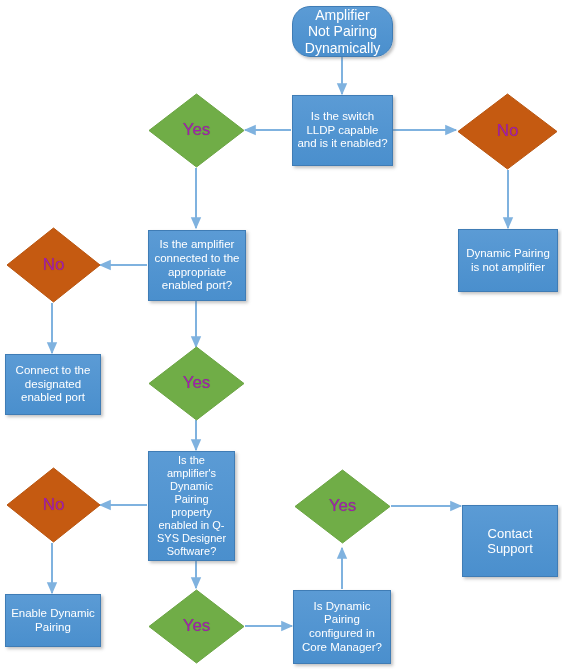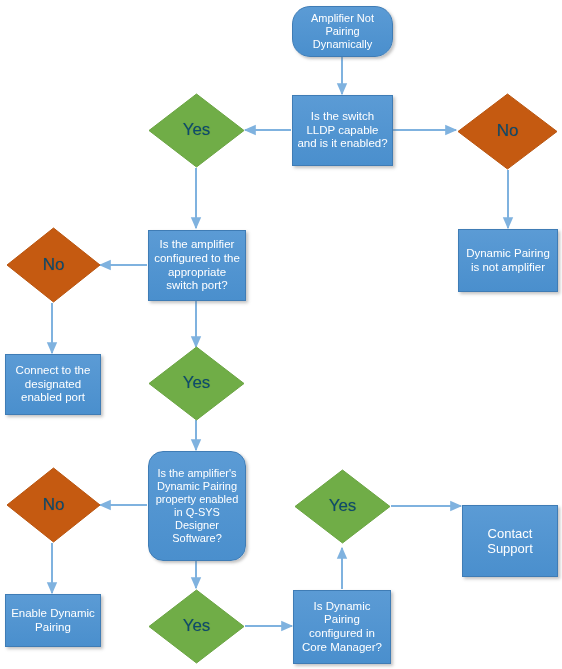--- a/index.html
+++ b/index.html
@@ -37,39 +37,39 @@
     border: 1px solid #3f7cb5;
     box-shadow: 2px 2px 3px rgba(120,120,120,0.45);
     font-size: 11.5px;
     padding: 12px 4px;
   }
   .start {
     background: linear-gradient(180deg, #5b9bd5 0%, #4a8fcd 100%);
     border: 1px solid #3f7cb5;
     border-radius: 18px;
     box-shadow: 2px 2px 3px rgba(120,120,120,0.45);
-    font-size: 11px;
+    font-size: 14px;
     padding: 2px 16px;
   }
   .diamond {
     background: transparent;
     border: none;
     box-shadow: none;
   }
   .diamond .dshape {
     position: absolute;
     left: 0; top: 0;
     width: 100%;
     height: 100%;
   }
   .diamond .dlabel {
     position: relative;
     z-index: 2;
     font-size: 17px;
-    color: #0c4a6e;
+    color: #a21caf;
     text-shadow: 0 0 1px rgba(0,0,0,0.25);
   }
   .line-wrap { white-space: pre-line; }
 </style>
 </head>
 <body>
 
 <svg id="canvas" viewBox="0 0 562 669" xmlns="http://www.w3.org/2000/svg">
   <defs>
     <marker id="arrow" markerWidth="7" markerHeight="7" refX="5.4" refY="3" orient="auto" markerUnits="strokeWidth">
@@ -131,42 +131,42 @@
     <polygon points="50.5,1 100,38.5 50.5,76 1,38.5" fill="#c55a11" stroke="#b8540f" stroke-width="1"></polygon>
   </svg>
   <span class="dlabel">No</span>
 </div>
 
 <div class="node rect" style="left:458px; top:229px; width:100px; height:63px;">
   <span class="line-wrap">Dynamic Pairing is not amplifier</span>
 </div>
 
 <div class="node rect" style="left:148px; top:230px; width:98px; height:71px;">
-  <span class="line-wrap">Is the amplifier configured to the appropriate switch port?</span>
+  <span class="line-wrap">Is the amplifier connected to the appropriate enabled port?</span>
 </div>
 
 <div class="node diamond" style="left:6px; top:227px; width:95px; height:76px;">
   <svg class="dshape" viewBox="0 0 95 76" preserveAspectRatio="none">
     <polygon points="47.5,1 94,38 47.5,75 1,38" fill="#c55a11" stroke="#b8540f" stroke-width="1"></polygon>
   </svg>
   <span class="dlabel">No</span>
 </div>
 
 <div class="node rect" style="left:5px; top:354px; width:96px; height:61px;">
   <span class="line-wrap">Connect to the designated enabled port</span>
 </div>
 
 <div class="node diamond" style="left:148px; top:346px; width:97px; height:75px;">
   <svg class="dshape" viewBox="0 0 97 75" preserveAspectRatio="none">
     <polygon points="48.5,1 96,37.5 48.5,74 1,37.5" fill="#70ad47" stroke="#6aa442" stroke-width="1"></polygon>
   </svg>
   <span class="dlabel">Yes</span>
 </div>
 
-<div class="node rect" style="left:148px; top:451px; width:98px; height:110px; font-size:11px;border-radius:15px;">
+<div class="node rect" style="left:148px; top:451px; width:87px; height:110px; font-size:11px;">
   <span class="line-wrap">Is the amplifier's Dynamic Pairing property enabled in Q-SYS Designer Software?</span>
 </div>
 
 <div class="node diamond" style="left:6px; top:467px; width:95px; height:76px;">
   <svg class="dshape" viewBox="0 0 95 76" preserveAspectRatio="none">
     <polygon points="47.5,1 94,38 47.5,75 1,38" fill="#c55a11" stroke="#b8540f" stroke-width="1"></polygon>
   </svg>
   <span class="dlabel">No</span>
 </div>
 

